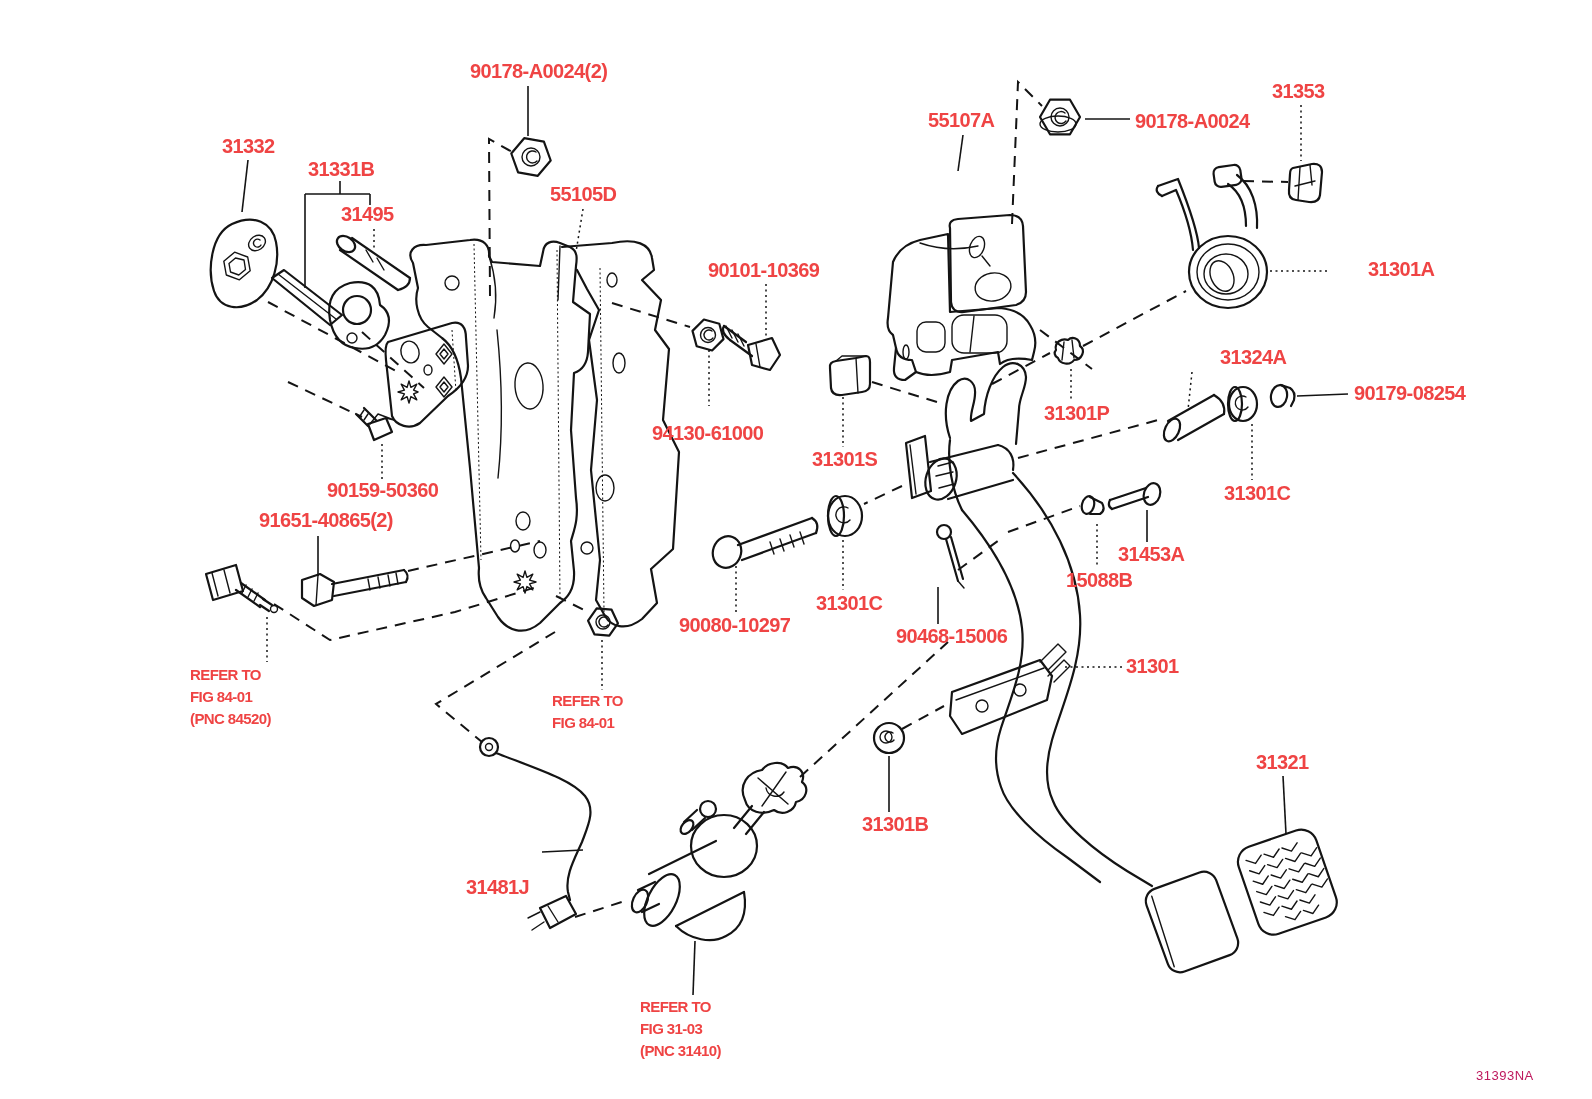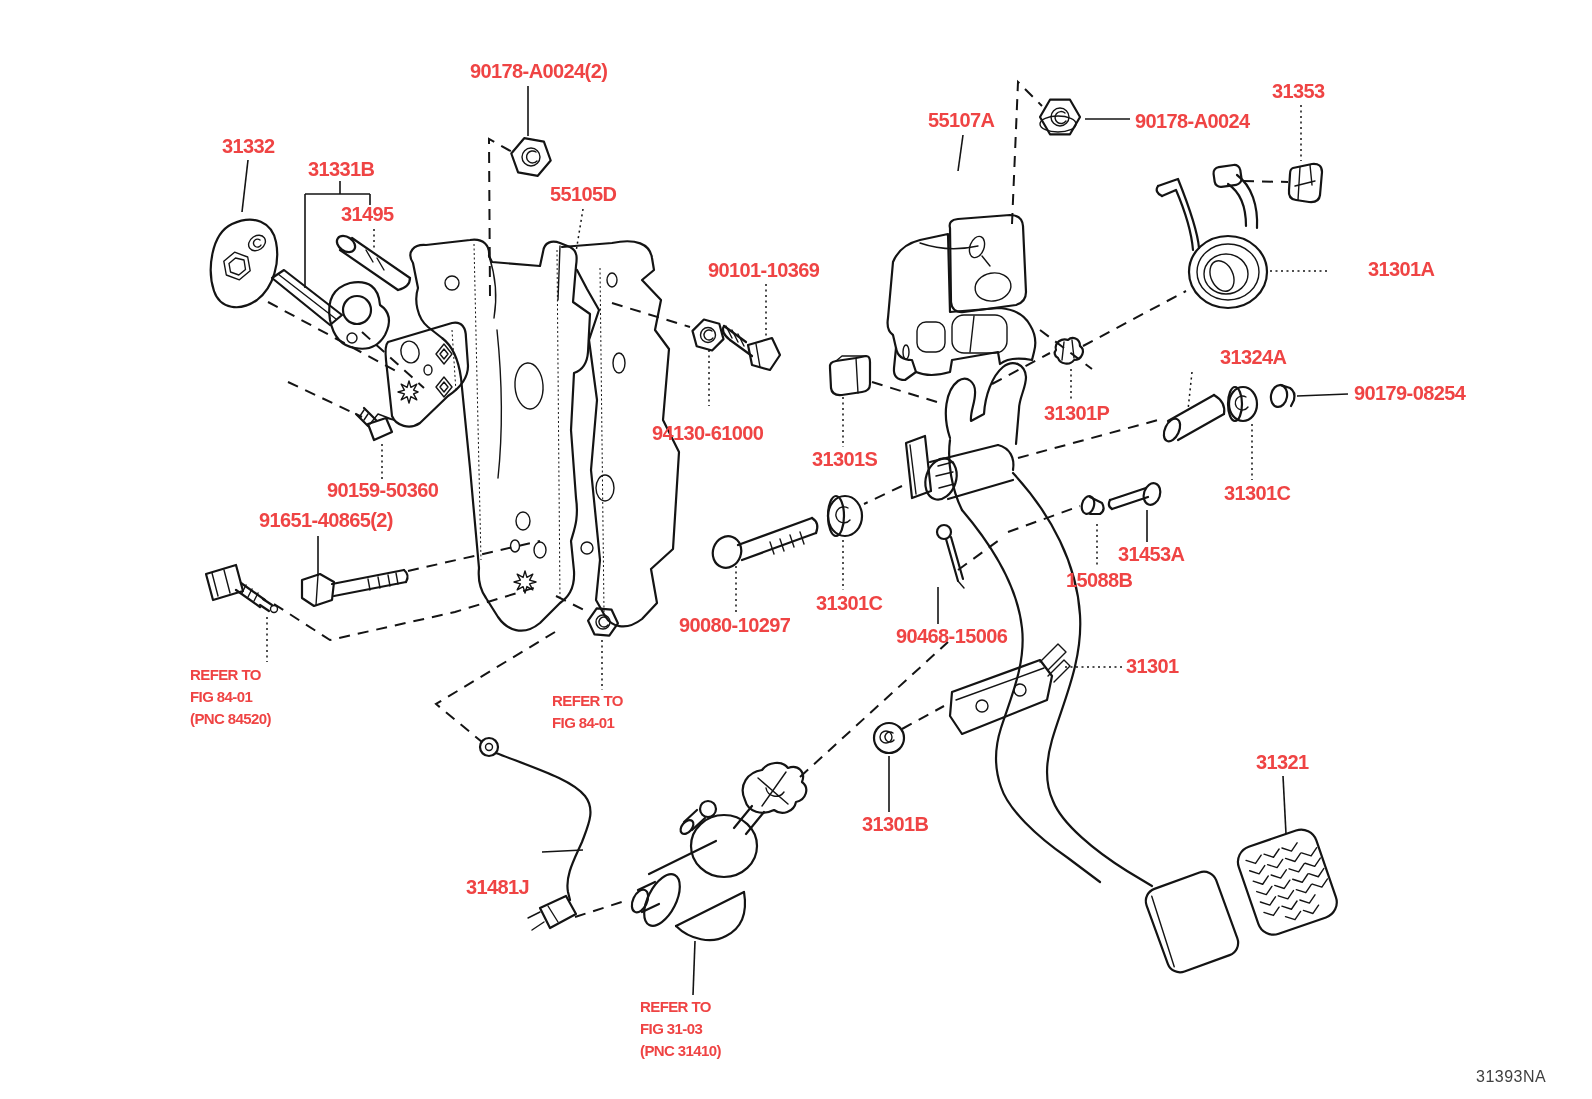--- a/index.html
+++ b/index.html
@@ -2,21 +2,21 @@
 <html><head>
 <meta charset="utf-8">
 <style>
   html,body{margin:0;padding:0;background:#fff;}
   #stage{position:relative;width:1592px;height:1099px;background:#ffffff;overflow:hidden;
          font-family:"Liberation Sans", sans-serif;}
   #art{position:absolute;left:0;top:0;}
   .lbl{position:absolute;font-weight:bold;font-size:20px;line-height:21px;letter-spacing:-0.6px;
        color:#ef4444;white-space:pre-line;}
   .ref{font-size:15px;line-height:22px;}
-  .code{position:absolute;font-weight:normal;font-size:16px;color:#404040;letter-spacing:0.5px;}
+  .code{position:absolute;font-weight:normal;font-size:13px;color:#be185d;letter-spacing:0.5px;}
   
   .s{fill:none;stroke:#141414;stroke-width:2.2;stroke-linecap:round;stroke-linejoin:round;}
   .t{fill:none;stroke:#141414;stroke-width:1.4;stroke-linecap:round;stroke-linejoin:round;}
   .ld{fill:none;stroke:#141414;stroke-width:1.6;}
   .dt{fill:none;stroke:#141414;stroke-width:1.5;stroke-dasharray:2 3.5;}
   .dh{fill:none;stroke:#141414;stroke-width:2;stroke-dasharray:11 8;stroke-linecap:butt;}
   .hz{fill:none;stroke:#141414;stroke-width:1;stroke-dasharray:2 2.5;}
 </style>
 </head>
 <body>

